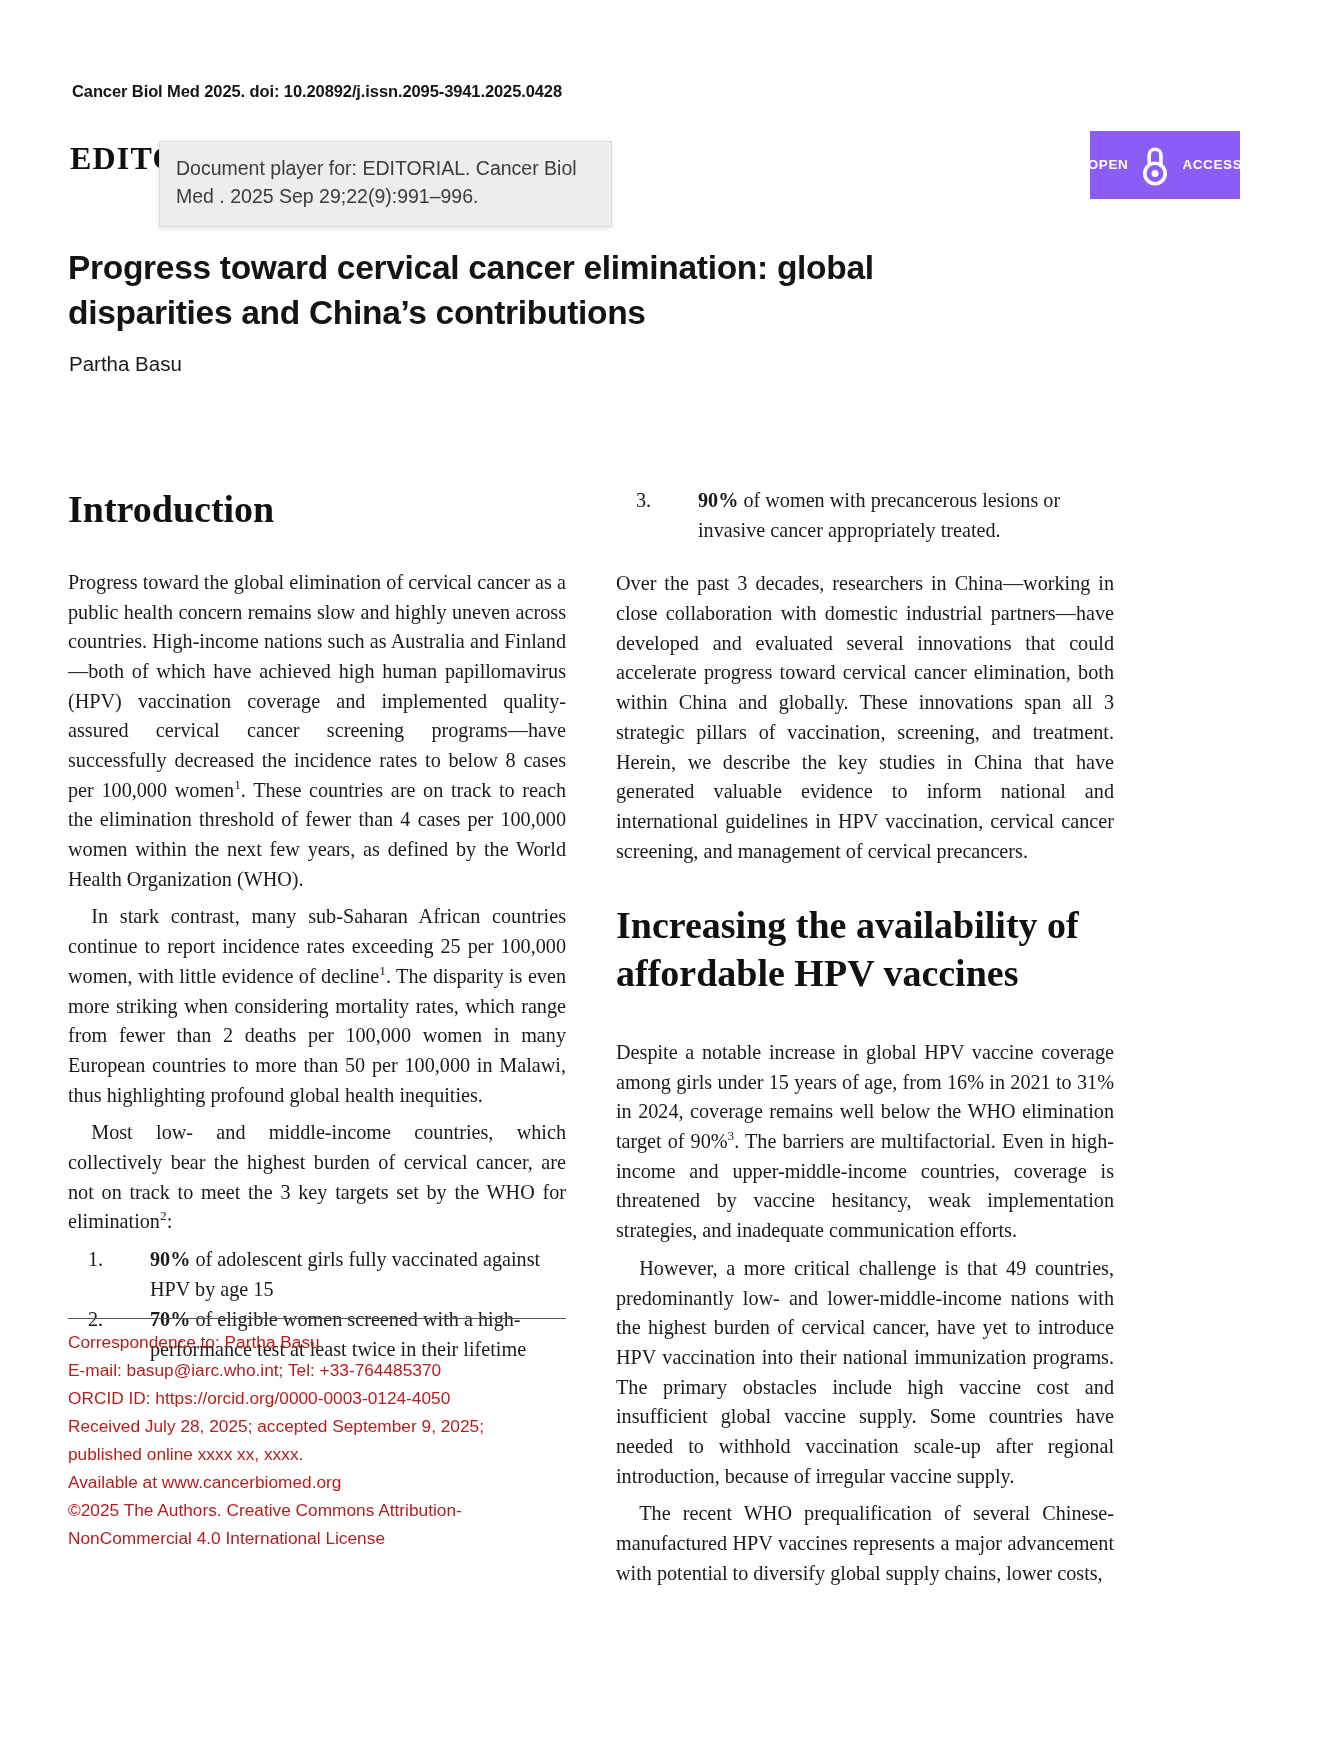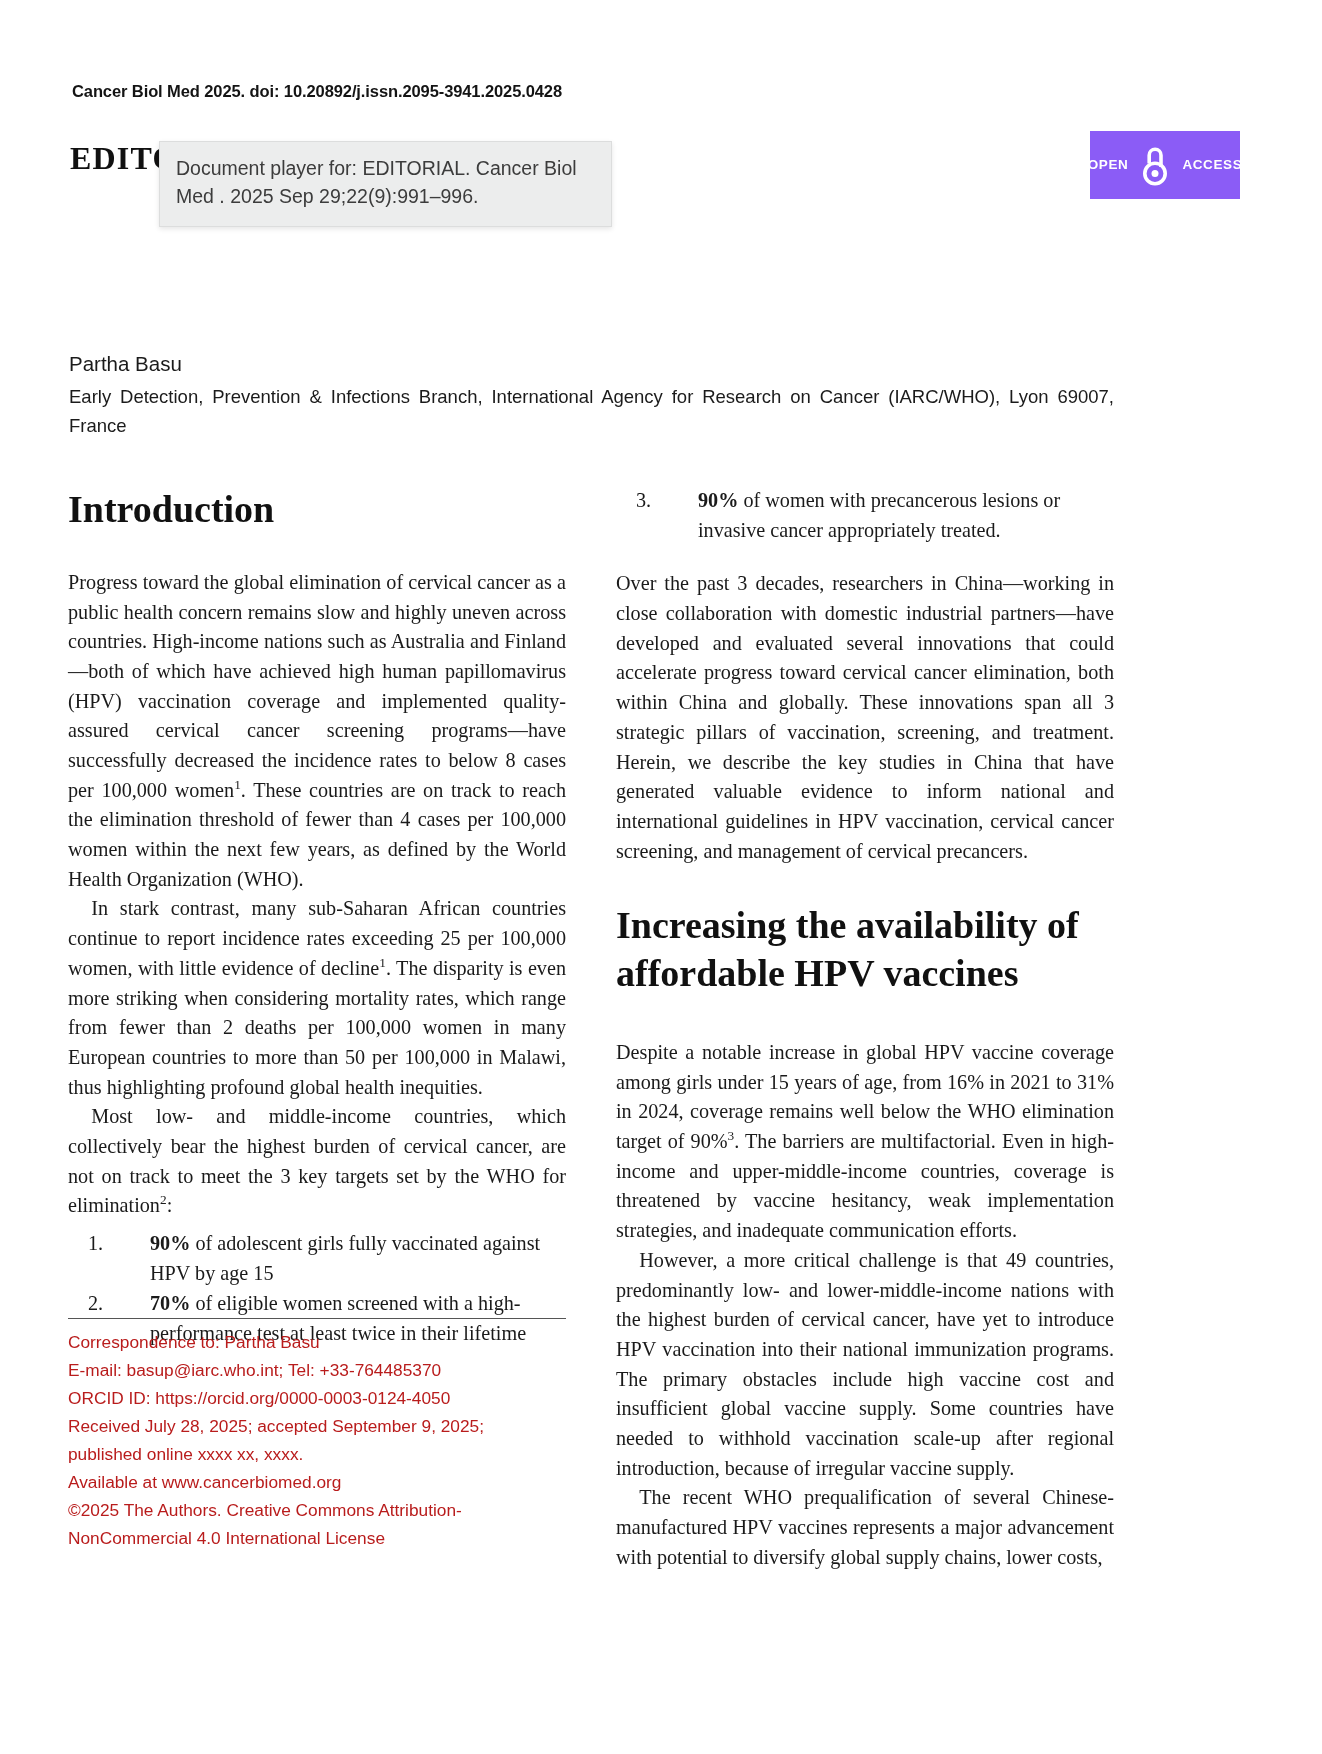--- a/index.html
+++ b/index.html
@@ -154,21 +154,21 @@
   p.body {
     margin: 0;
     font-family: "Liberation Serif", "DejaVu Serif", serif;
     font-size: 20.2px;
     line-height: 1.47;
     color: #1a1a1a;
     text-align: justify;
     text-justify: inter-word;
     hyphens: none;
   }
-  p.body + p.body { text-indent: 1.15em; }
+  p.body + p.body { text-indent: 1.15em; margin-top: 8px; }
   p.body.noindent { text-indent: 0; }
 
   ol.targets {
     margin: 8px 0 0 0;
     padding: 0;
     list-style: none;
     font-family: "Liberation Serif", "DejaVu Serif", serif;
     font-size: 20.2px;
     line-height: 1.47;
     color: #1a1a1a;
@@ -225,23 +225,23 @@
         <path d="M9.2 20.5 V12.2 a5.9 5.9 0 0 1 11.8 0 V24" fill="none" stroke="#ffffff" stroke-width="3.6" stroke-linecap="butt"></path>
         <circle cx="15" cy="30.5" r="10.2" fill="none" stroke="#ffffff" stroke-width="3.6"></circle>
         <circle cx="15" cy="30.5" r="3.5" fill="#ffffff"></circle>
       </svg>
     </span>
     <span class="oa-text">ACCESS</span>
   </div>
 
   <div class="tooltip">Document player for: EDITORIAL. Cancer Biol Med . 2025 Sep 29;22(9):991–996.</div>
 
+  <h1 class="article-title">Progress toward cervical cancer elimination: global disparities and China’s contributions</h1>
 
   <div class="author-name">Partha Basu</div>
-  <div class="affiliation">Early Detection, Prevention &amp; Infections Branch, International Agency for Research on Cancer (IARC/WHO), Lyon 69007, France</div>
 
   <div class="col col-left">
     <h2 class="section-head">Introduction</h2>
 
     <p class="body noindent">Progress toward the global elimination of cervical cancer as a public health concern remains slow and highly uneven across countries. High-income nations such as Australia and Finland—both of which have achieved high human papillomavirus (HPV) vaccination coverage and implemented quality-assured cervical cancer screening programs—have successfully decreased the incidence rates to below 8 cases per 100,000 women<sup>1</sup>. These countries are on track to reach the elimination threshold of fewer than 4 cases per 100,000 women within the next few years, as defined by the World Health Organization (WHO).</p>
     <p class="body">In stark contrast, many sub-Saharan African countries continue to report incidence rates exceeding 25 per 100,000 women, with little evidence of decline<sup>1</sup>. The disparity is even more striking when considering mortality rates, which range from fewer than 2 deaths per 100,000 women in many European countries to more than 50 per 100,000 in Malawi, thus highlighting profound global health inequities.</p>
     <p class="body">Most low- and middle-income countries, which collectively bear the highest burden of cervical cancer, are not on track to meet the 3 key targets set by the WHO for elimination<sup>2</sup>:</p>
 
     <ol class="targets">
       <li>

